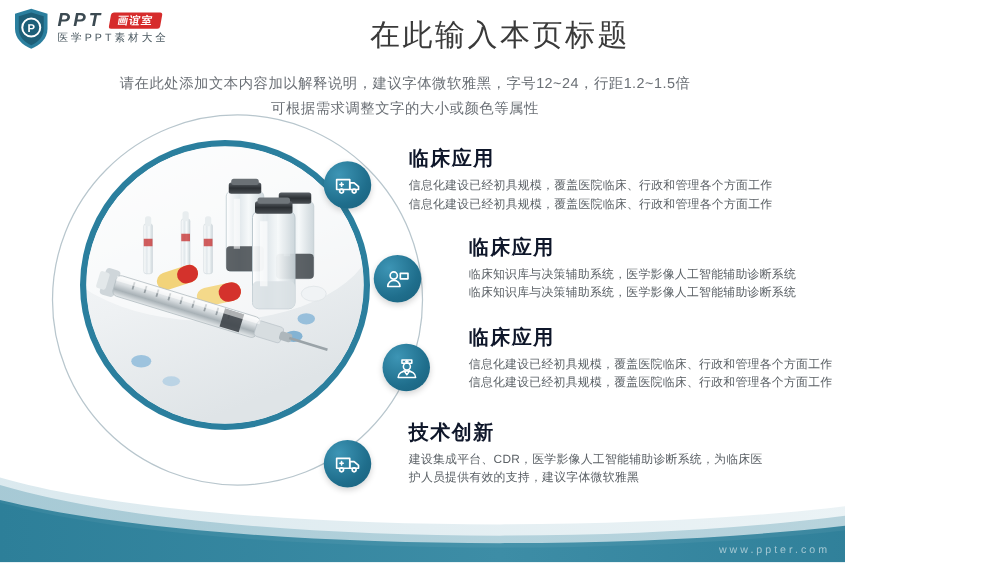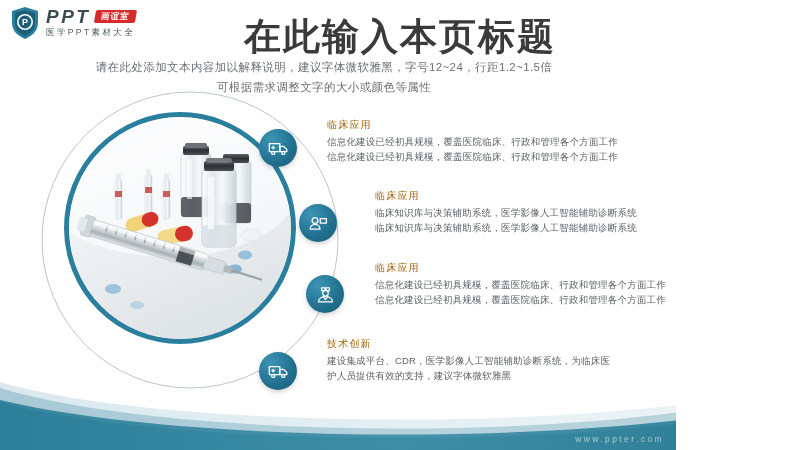--- a/index.html
+++ b/index.html
@@ -13,38 +13,38 @@
   
   .wave-wrap { position:absolute; left:0; bottom:0; width:676px; height:70px; overflow:hidden; }
   .wave-wrap svg { display:block; width:800px; height:70px; }
 
   
   .logo { position:absolute; left:10px; top:6px; display:flex; align-items:center; gap:6px; }
   .logo-shield { width:30px; height:34px; flex:none; }
   .logo-text { display:flex; flex-direction:column; justify-content:center; }
   .logo-row1 { display:flex; align-items:center; gap:5px; }
   .logo-ppt {
-    font-size:19px; font-weight:bold; font-style:italic;
+    font-size:15px; font-weight:bold; font-style:italic;
     color:#3c4a52; letter-spacing:2.5px; line-height:1;
     font-family:"Liberation Sans","DejaVu Sans",sans-serif;
   }
   .logo-badge {
     background:#d62b2b; color:#fff; font-size:8.5px; font-weight:bold;
     padding:2px 6px 2px 6px; border-radius:2px; letter-spacing:1px;
     line-height:1; transform:skewX(-10deg);
   }
   .logo-sub {
     font-size:8.5px; color:#4a5860; letter-spacing:2.4px;
     margin-top:1px; white-space:nowrap;
   }
 
   
   .title {
     position:absolute; left:0; top:12px; width:800px; text-align:center;
-    font-size:37px; font-weight:bold; color:#3a3a3a; letter-spacing:2px;
+    font-size:24px; font-weight:normal; color:#3a3a3a; letter-spacing:2px;
   }
   .subtitle {
     position:absolute; left:0; top:58px; width:648px; text-align:center;
     font-size:11.5px; color:#6b7076; line-height:19px; letter-spacing:.4px;
   }
   .subtitle div + div { margin-top:1px; }
 
   
   .photo-ring {
     position:absolute; left:64px; top:112px; width:232px; height:232px;
@@ -65,21 +65,21 @@
     position:absolute; width:38px; height:38px; border-radius:50%;
     background:radial-gradient(circle at 32% 28%, #3d95b5 0%, #1f6e8c 62%, #195f7b 100%);
     display:flex; align-items:center; justify-content:center;
     box-shadow:0 2px 5px rgba(0,0,0,.18);
   }
   .bubble svg { display:block; }
 
   
   .block { position:absolute; }
   .block h3 {
-    font-size:10px; font-weight:normal; color:#a16207; letter-spacing:1.2px;
+    font-size:16px; font-weight:bold; color:#0f172a; letter-spacing:1.2px;
     margin-bottom:4px; line-height:1.1;
   }
   .block p {
     font-size:9.5px; color:#5b6166; line-height:15px; letter-spacing:.2px;
     white-space:nowrap;
   }
 
   .watermark {
     position:absolute; right:12px; bottom:6px;
     font-size:8.5px; color:rgba(255,255,255,.55); letter-spacing:2.4px;

